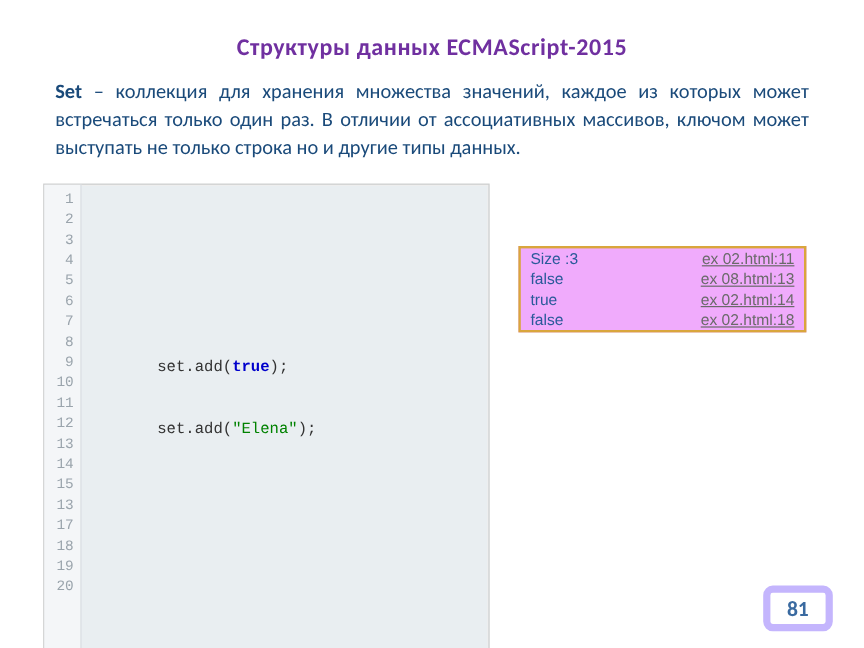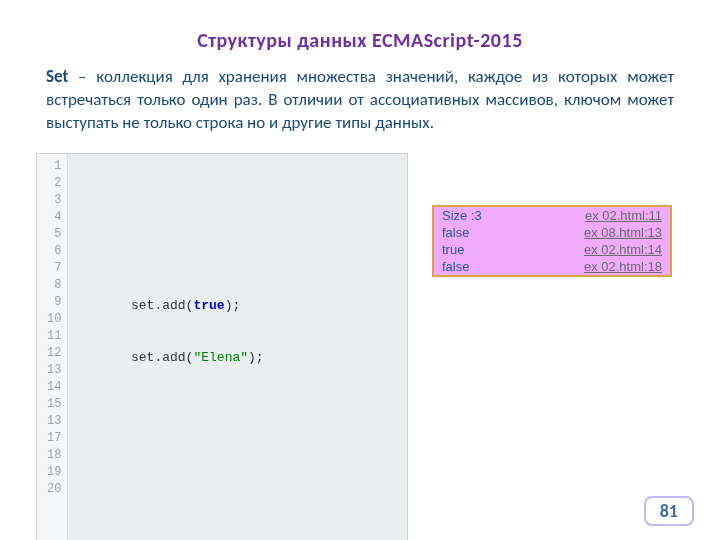--- a/index.html
+++ b/index.html
@@ -97,21 +97,21 @@
   }
   .console-box .loc {
     color: #6a6a6a;
     text-decoration: underline;
   }
 
   .page-badge {
     position: absolute;
     right: 26px;
     bottom: 14px;
-    border: 2px solid #c4b5fd;
+    border: 6px solid #c4b5fd;
     border-radius: 8px;
     padding: 2px 14px;
     color: #3a6aa0;
     font-weight: bold;
     font-size: 18px;
     background: #fff;
   }
 </style>
 </head>
 <body>

